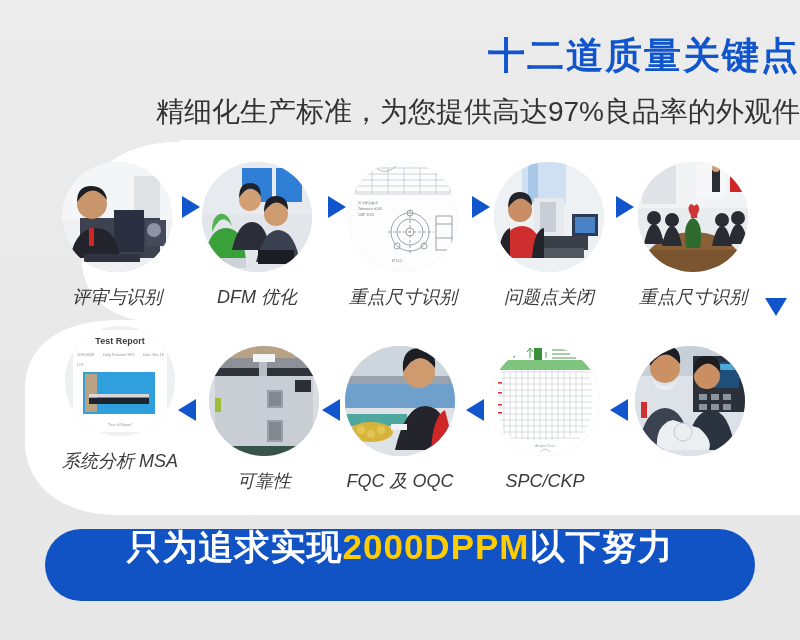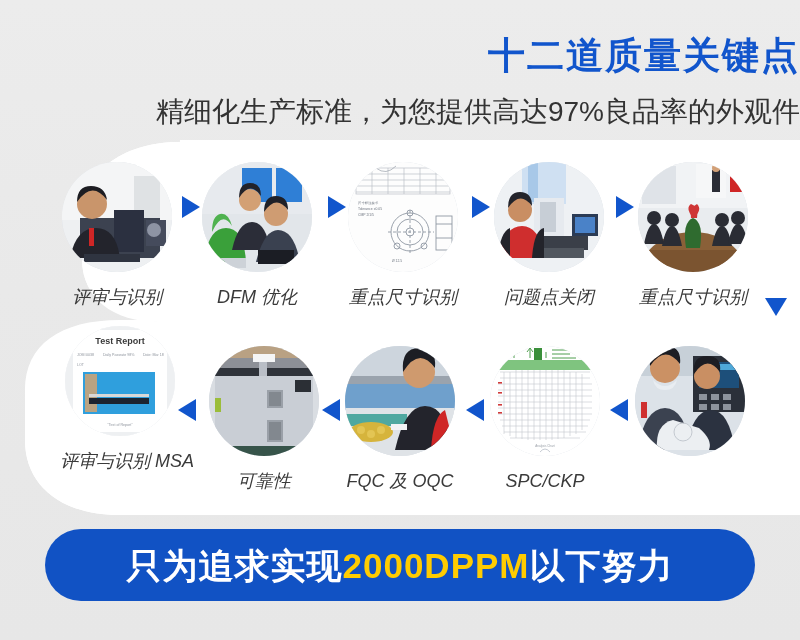--- a/index.html
+++ b/index.html
@@ -60,21 +60,21 @@
   .arrow-down{
     border-left:11px solid transparent;
     border-right:11px solid transparent;
     border-top:18px solid #1155cc;
   }
 
   
   .banner{
     position:absolute; left:45px; top:529px; width:710px; height:72px;
     background:#1152c4; border-radius:38px;
-    display:flex; align-items:center; justify-content:center;
+    display:flex; justify-content:center;
   }
   .banner-text{
     font-size:35px; font-weight:bold; color:#ffffff; letter-spacing:1px;
     line-height:1; white-space:nowrap;
   }
   .banner-em{ color:#ffcc00; }
 </style>
 </head>
 <body>
 
@@ -269,21 +269,21 @@
           <text x="78" y="30">Date: Mar 18</text>
           <text x="12" y="40">LOT</text>
         </g>
         <rect x="18" y="46" width="72" height="42" fill="#2f9fdd"></rect>
         <rect x="20" y="48" width="12" height="38" fill="#b9a382"></rect>
         <rect x="24" y="72" width="60" height="6" fill="#1c2430"></rect>
         <rect x="24" y="68" width="60" height="3" fill="#d8d8d8"></rect>
         <text x="55" y="100" text-anchor="middle" font-size="3.6" fill="#8d939c" font-family="Liberation Sans, sans-serif">"Test of Report"</text>
       </svg>
     </div>
-    <div class="node-label">评审与识别 MSA</div>
+    <div class="node-label">系统分析 MSA</div>
   </div>
 
   <div class="node" style="left:340px; top:346px;">
     <div class="thumb">
       <svg width="110" height="110" viewBox="0 0 110 110">
         <rect width="110" height="110" fill="#dfe4e9"></rect>
         <rect x="0" y="0" width="110" height="34" fill="#cdd5dd"></rect>
         <rect x="0" y="30" width="110" height="8" fill="#9aa3ad"></rect>
         <rect x="0" y="38" width="110" height="26" fill="#6fa0cc"></rect>
         <rect x="0" y="62" width="110" height="48" fill="#dfe3e7"></rect>

